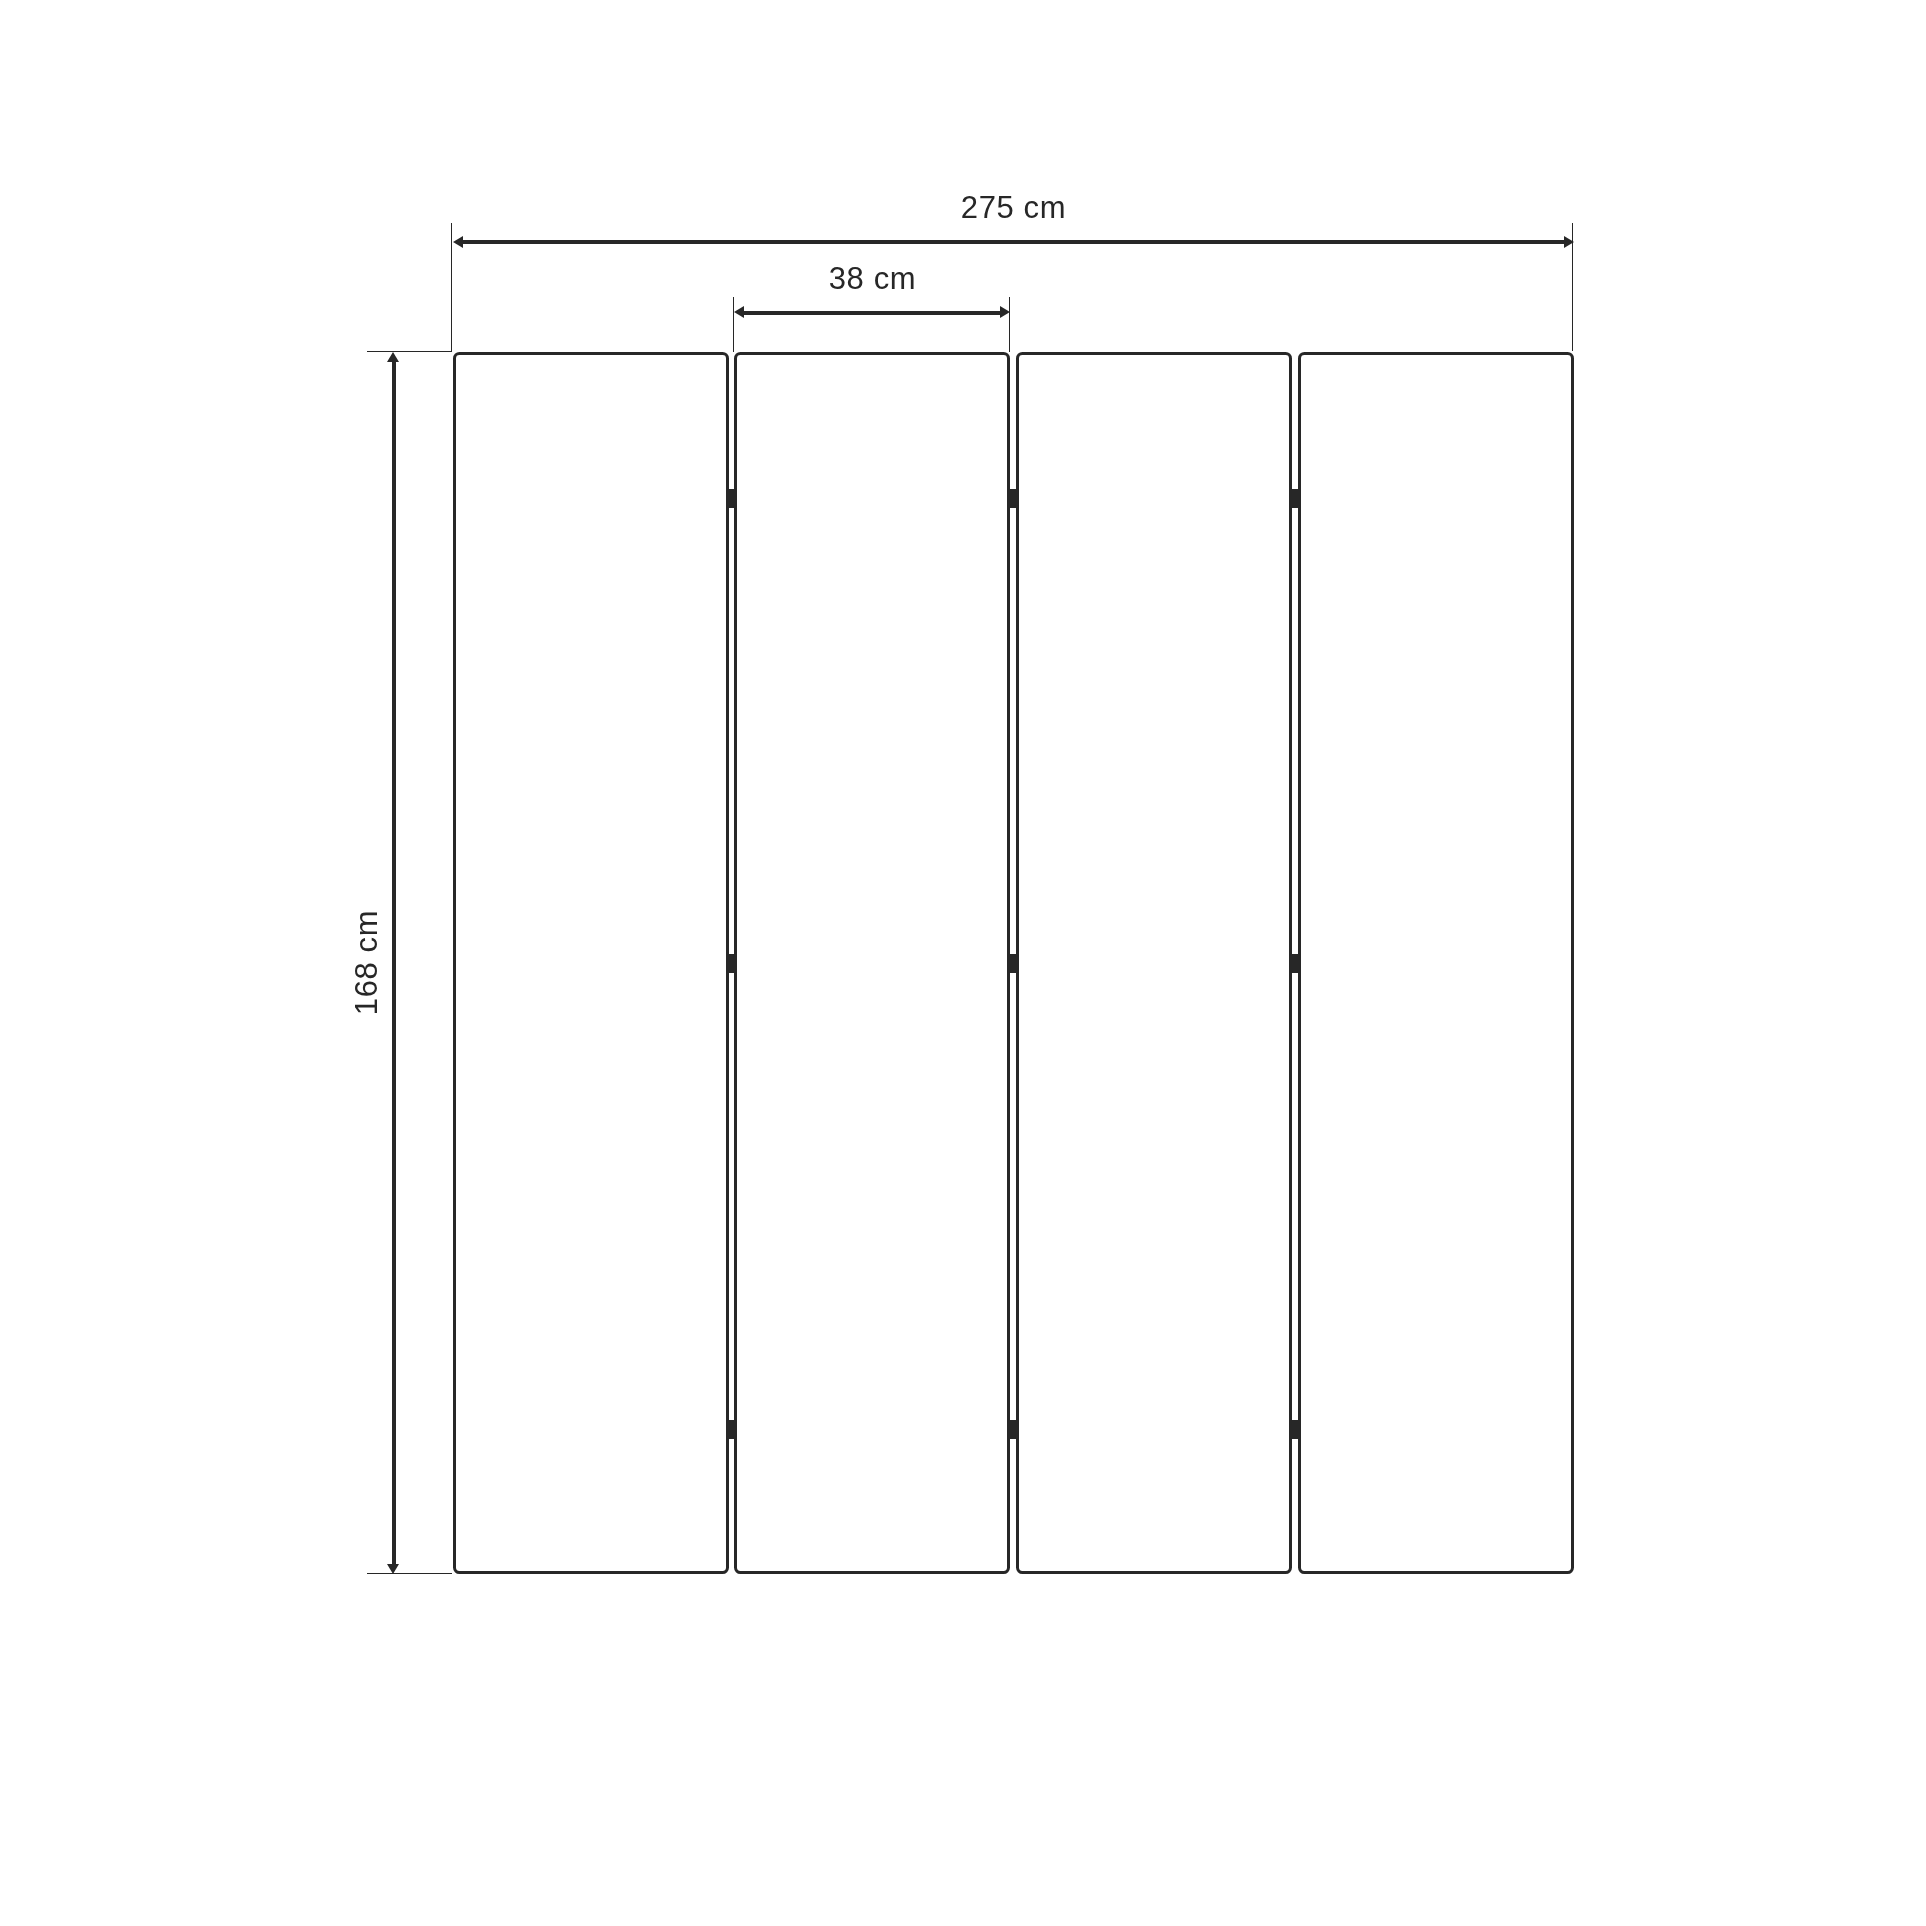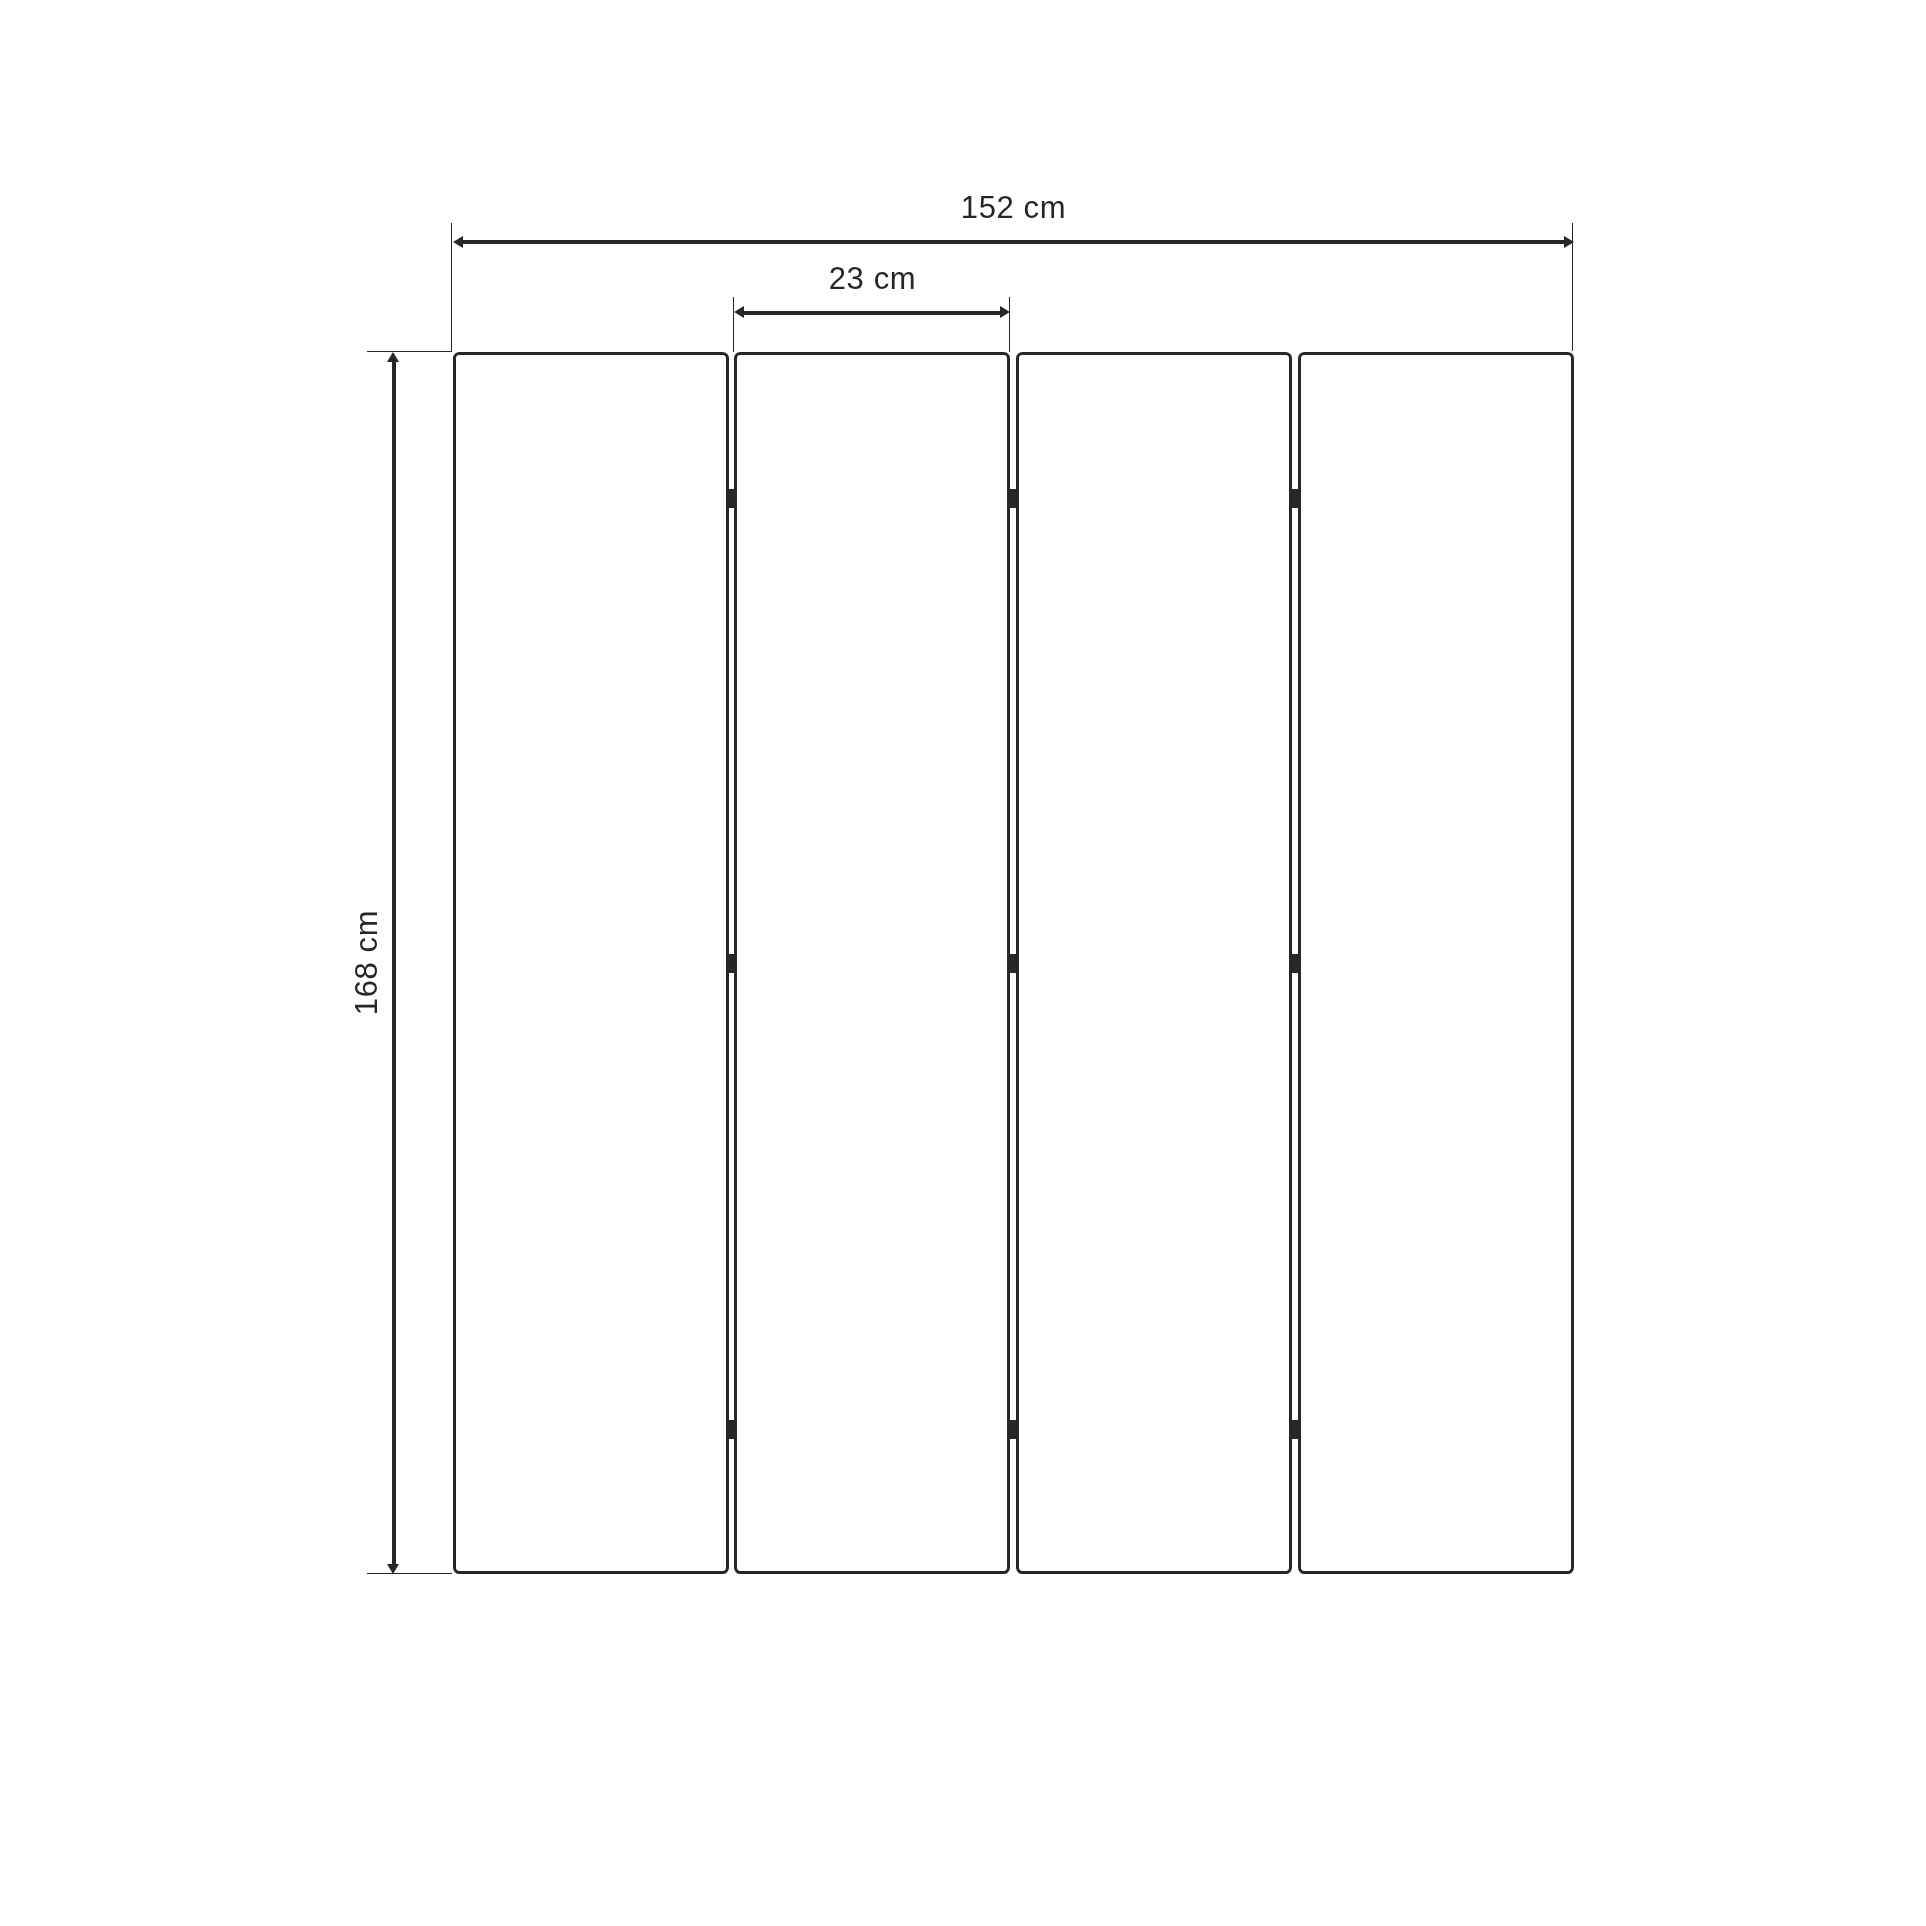--- a/index.html
+++ b/index.html
@@ -102,30 +102,30 @@
 
   <div class="hinge" style="left:1009px; top:489px;"></div>
   <div class="hinge" style="left:1009px; top:954px;"></div>
   <div class="hinge" style="left:1009px; top:1420px;"></div>
 
   <div class="hinge" style="left:1291px; top:489px;"></div>
   <div class="hinge" style="left:1291px; top:954px;"></div>
   <div class="hinge" style="left:1291px; top:1420px;"></div>
 
   <div>
-    <div class="dim-label" style="left:885px; top:191px;">152 cm</div>
+    <div class="dim-label" style="left:885px; top:191px;">275 cm</div>
     <div class="ext-v" style="left:451px;  top:223px; height:128px;"></div>
     <div class="ext-v" style="left:1572px; top:223px; height:128px;"></div>
     <div class="dimline-h" style="left:458px; top:240px; width:1108px;"></div>
     <div class="arrow left" style="left:453px;  top:236px;"></div>
     <div class="arrow right" style="left:1564px; top:236px;"></div>
   </div>
 
   <div>
-    <div class="dim-label" style="left:744px; top:262px;">23 cm</div>
+    <div class="dim-label" style="left:744px; top:262px;">38 cm</div>
     <div class="ext-v" style="left:733px; top:297px; height:55px;"></div>
     <div class="ext-v" style="left:1009px; top:297px; height:55px;"></div>
     <div class="dimline-h" style="left:740px; top:311px; width:263px;"></div>
     <div class="arrow left" style="left:734px; top:306px;"></div>
     <div class="arrow right" style="left:1000px; top:306px;"></div>
   </div>
 
   <div>
     <div class="dim-label rotated" style="left:238px; top:946px;">168 cm</div>
     <div class="ext-h" style="left:367px; top:351px;  width:85px;"></div>

